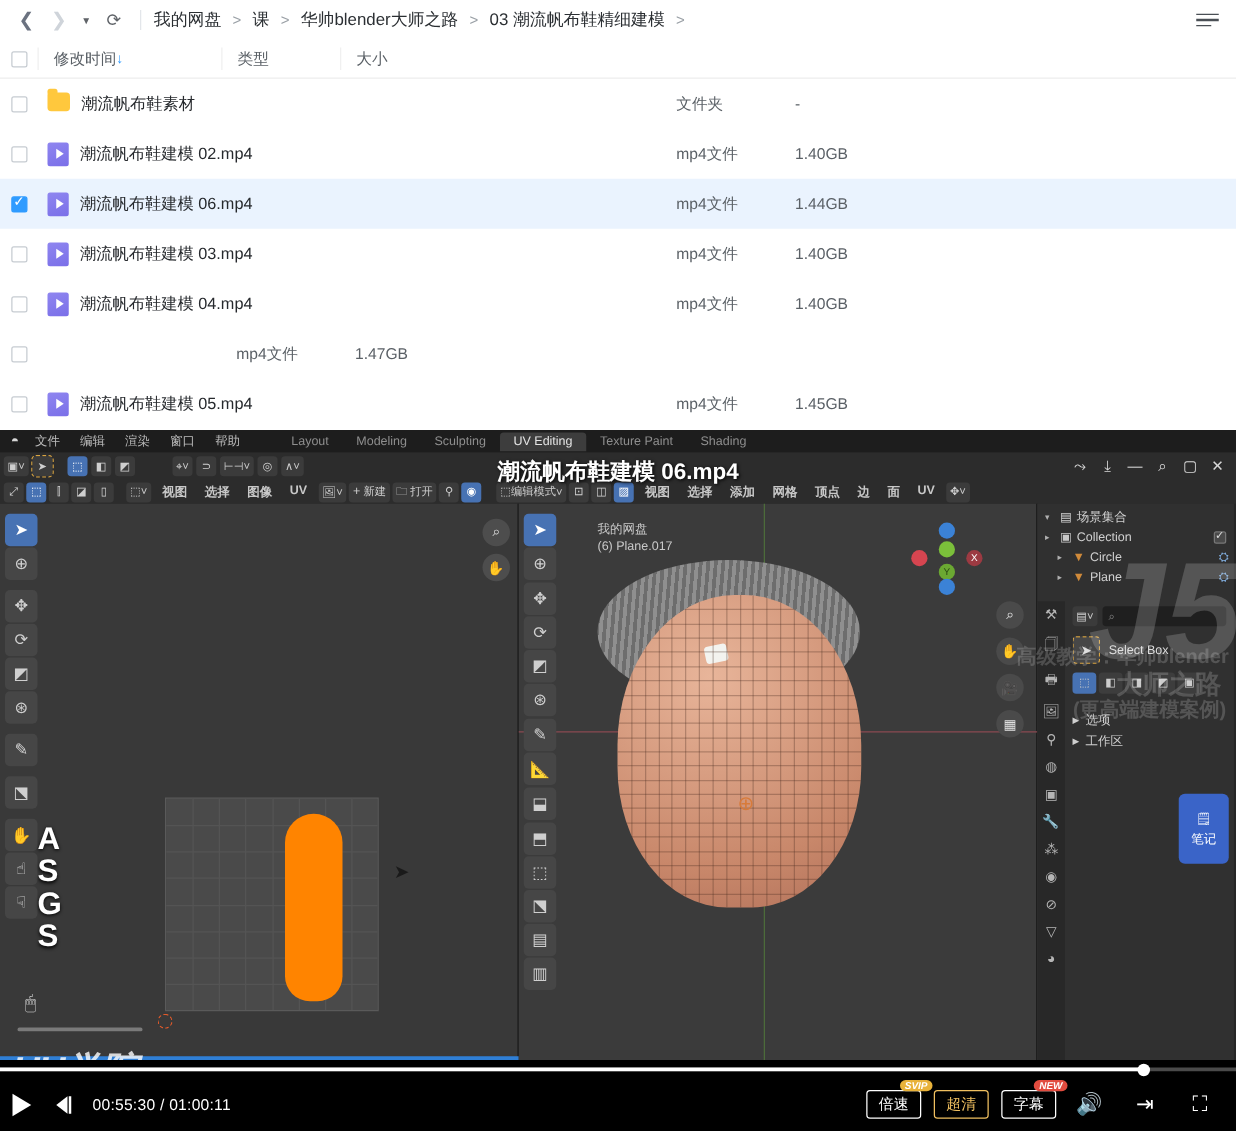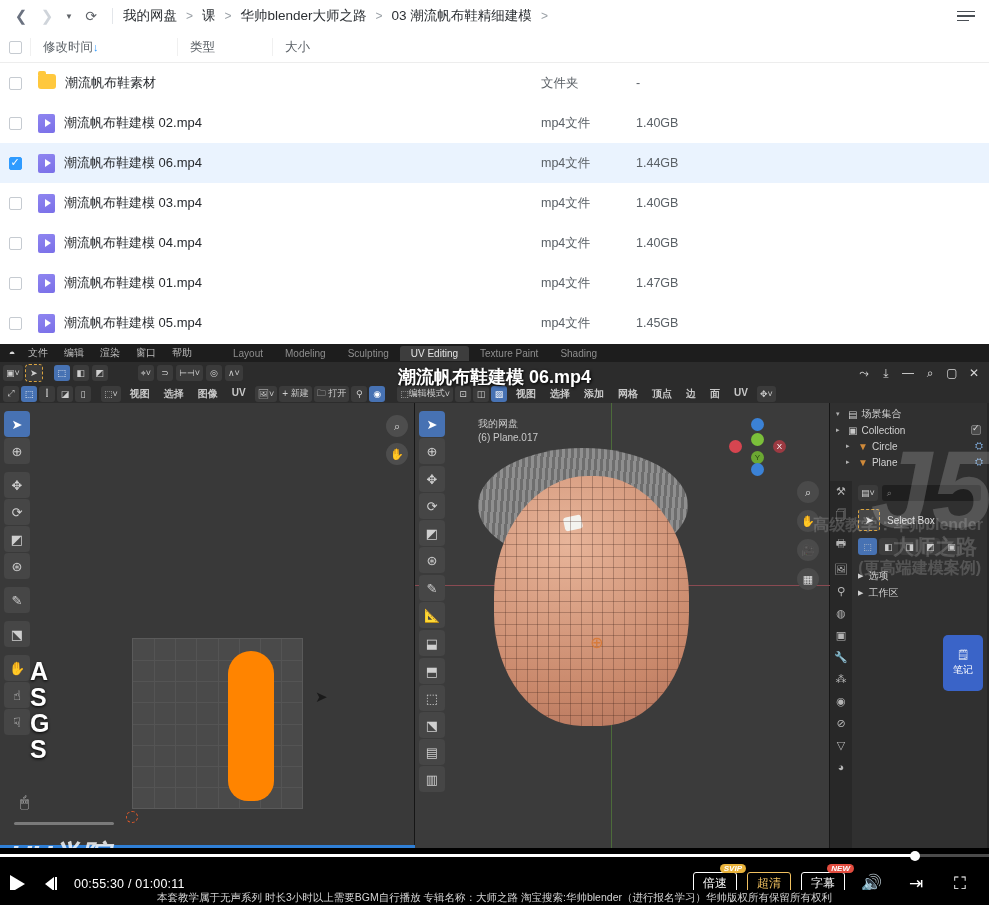--- a/index.html
+++ b/index.html
@@ -315,24 +315,20 @@
             <span class="ico-mp4"></span>
             <span>潮流帆布鞋建模 04.mp4</span>
           </div>
           <div class="cell-time"></div>
           <div class="cell-type">mp4文件</div>
           <div class="cell-size">1.40GB</div>
         </div>
         <div class="frow">
           <div class="cell-chk">
             <div class="chk"></div>
-          </div>
-          <div class="cell-name">
-            <span class="ico-mp4"></span>
-            <span>潮流帆布鞋建模 01.mp4</span>
           </div>
           <div class="cell-time"></div>
           <div class="cell-type">mp4文件</div>
           <div class="cell-size">1.47GB</div>
         </div>
         <div class="frow">
           <div class="cell-chk">
             <div class="chk"></div>
           </div>
           <div class="cell-name">
@@ -720,14 +716,13 @@
         <div class="pbtn">
             <span>⇥</span>
           </div>
         <div class="pbtn">
             <span>⛶</span>
           </div>
       </div>
     </div>
   </div>
 
-  <div class="bot-text">本套教学属于无声系列 时长3小时以上需要BGM自行播放  专辑名称：大师之路  淘宝搜索:华帅blender（进行报名学习）华帅版权所有保留所有权利</div>
 </div>
 
 </body></html>

